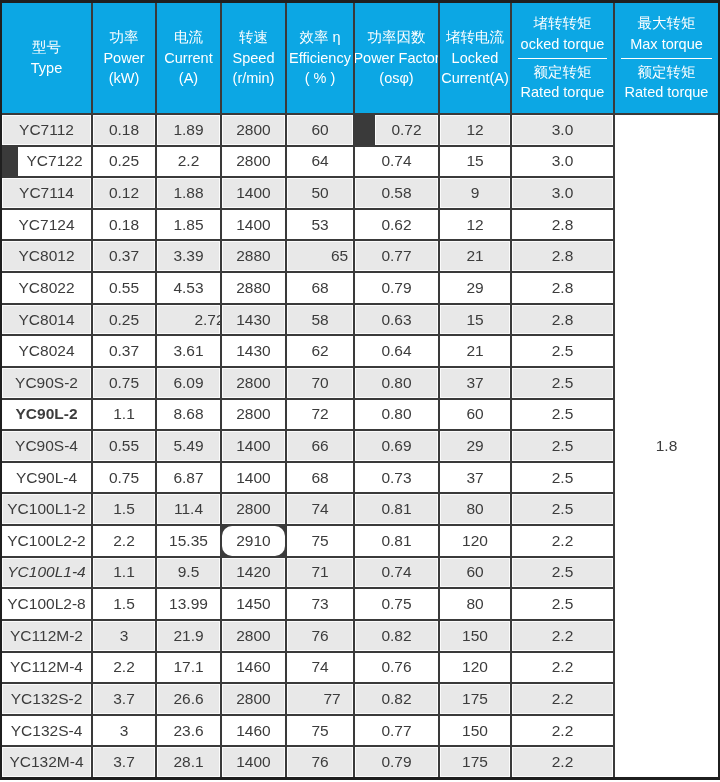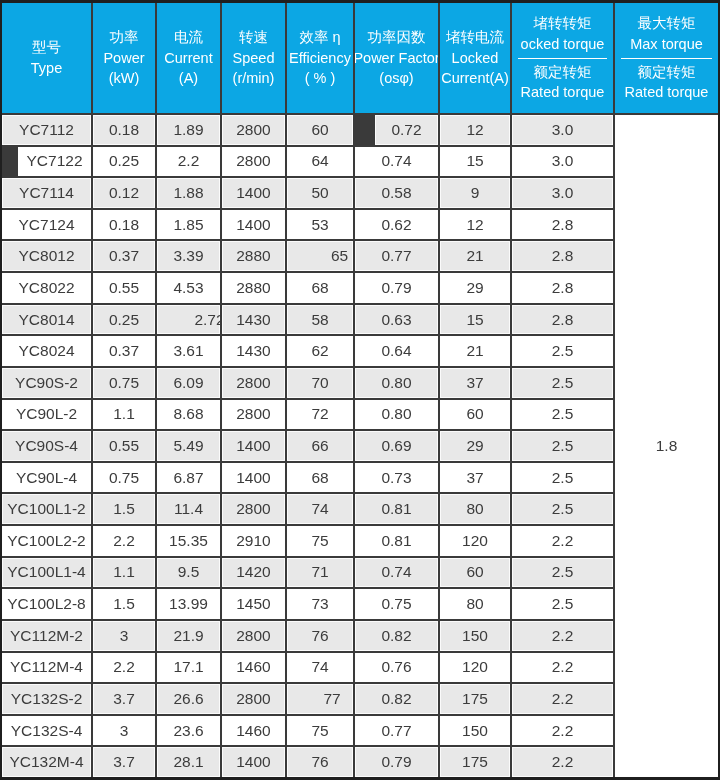--- a/index.html
+++ b/index.html
@@ -178,21 +178,21 @@
     <div class="cell td" style="grid-area: 9 / 7;">21</div>
     <div class="cell td" style="grid-area: 9 / 8;">2.5</div>
     <div class="cell td odd" style="grid-area: 10 / 1;">YC90S-2</div>
     <div class="cell td odd" style="grid-area: 10 / 2;">0.75</div>
     <div class="cell td odd" style="grid-area: 10 / 3;">6.09</div>
     <div class="cell td odd" style="grid-area: 10 / 4;">2800</div>
     <div class="cell td odd" style="grid-area: 10 / 5;">70</div>
     <div class="cell td odd" style="grid-area: 10 / 6;">0.80</div>
     <div class="cell td odd" style="grid-area: 10 / 7;">37</div>
     <div class="cell td odd" style="grid-area: 10 / 8;">2.5</div>
-    <div class="cell td" style="grid-area: 11 / 1;">YC90L-2</div>
+    <div class="cell td" style="grid-area: 11 / 1; font-weight: bold;">YC90L-2</div>
     <div class="cell td" style="grid-area: 11 / 2;">1.1</div>
     <div class="cell td" style="grid-area: 11 / 3;">8.68</div>
     <div class="cell td" style="grid-area: 11 / 4;">2800</div>
     <div class="cell td" style="grid-area: 11 / 5;">72</div>
     <div class="cell td" style="grid-area: 11 / 6;">0.80</div>
     <div class="cell td" style="grid-area: 11 / 7;">60</div>
     <div class="cell td" style="grid-area: 11 / 8;">2.5</div>
     <div class="cell td odd" style="grid-area: 12 / 1;">YC90S-4</div>
     <div class="cell td odd" style="grid-area: 12 / 2;">0.55</div>
     <div class="cell td odd" style="grid-area: 12 / 3;">5.49</div>
@@ -213,26 +213,26 @@
     <div class="cell td odd" style="grid-area: 14 / 2;">1.5</div>
     <div class="cell td odd" style="grid-area: 14 / 3;">11.4</div>
     <div class="cell td odd" style="grid-area: 14 / 4;">2800</div>
     <div class="cell td odd" style="grid-area: 14 / 5;">74</div>
     <div class="cell td odd" style="grid-area: 14 / 6;">0.81</div>
     <div class="cell td odd" style="grid-area: 14 / 7;">80</div>
     <div class="cell td odd" style="grid-area: 14 / 8;">2.5</div>
     <div class="cell td" style="grid-area: 15 / 1;">YC100L2-2</div>
     <div class="cell td" style="grid-area: 15 / 2;">2.2</div>
     <div class="cell td" style="grid-area: 15 / 3; text-align: right;">15.35</div>
-    <div class="cell td" style="grid-area: 15 / 4;">2910</div>
+    <div class="cell td" style="grid-area: 15 / 4; border-radius: 10px;">2910</div>
     <div class="cell td" style="grid-area: 15 / 5;">75</div>
     <div class="cell td" style="grid-area: 15 / 6;">0.81</div>
     <div class="cell td" style="grid-area: 15 / 7;">120</div>
     <div class="cell td" style="grid-area: 15 / 8;">2.2</div>
-    <div class="cell td odd" style="grid-area: 16 / 1;">YC100L1-4</div>
+    <div class="cell td odd" style="grid-area: 16 / 1; font-style: italic;">YC100L1-4</div>
     <div class="cell td odd" style="grid-area: 16 / 2;">1.1</div>
     <div class="cell td odd" style="grid-area: 16 / 3;">9.5</div>
     <div class="cell td odd" style="grid-area: 16 / 4;">1420</div>
     <div class="cell td odd" style="grid-area: 16 / 5;">71</div>
     <div class="cell td odd" style="grid-area: 16 / 6;">0.74</div>
     <div class="cell td odd" style="grid-area: 16 / 7;">60</div>
     <div class="cell td odd" style="grid-area: 16 / 8;">2.5</div>
     <div class="cell td" style="grid-area: 17 / 1;">YC100L2-8</div>
     <div class="cell td" style="grid-area: 17 / 2;">1.5</div>
     <div class="cell td" style="grid-area: 17 / 3;">13.99</div>

